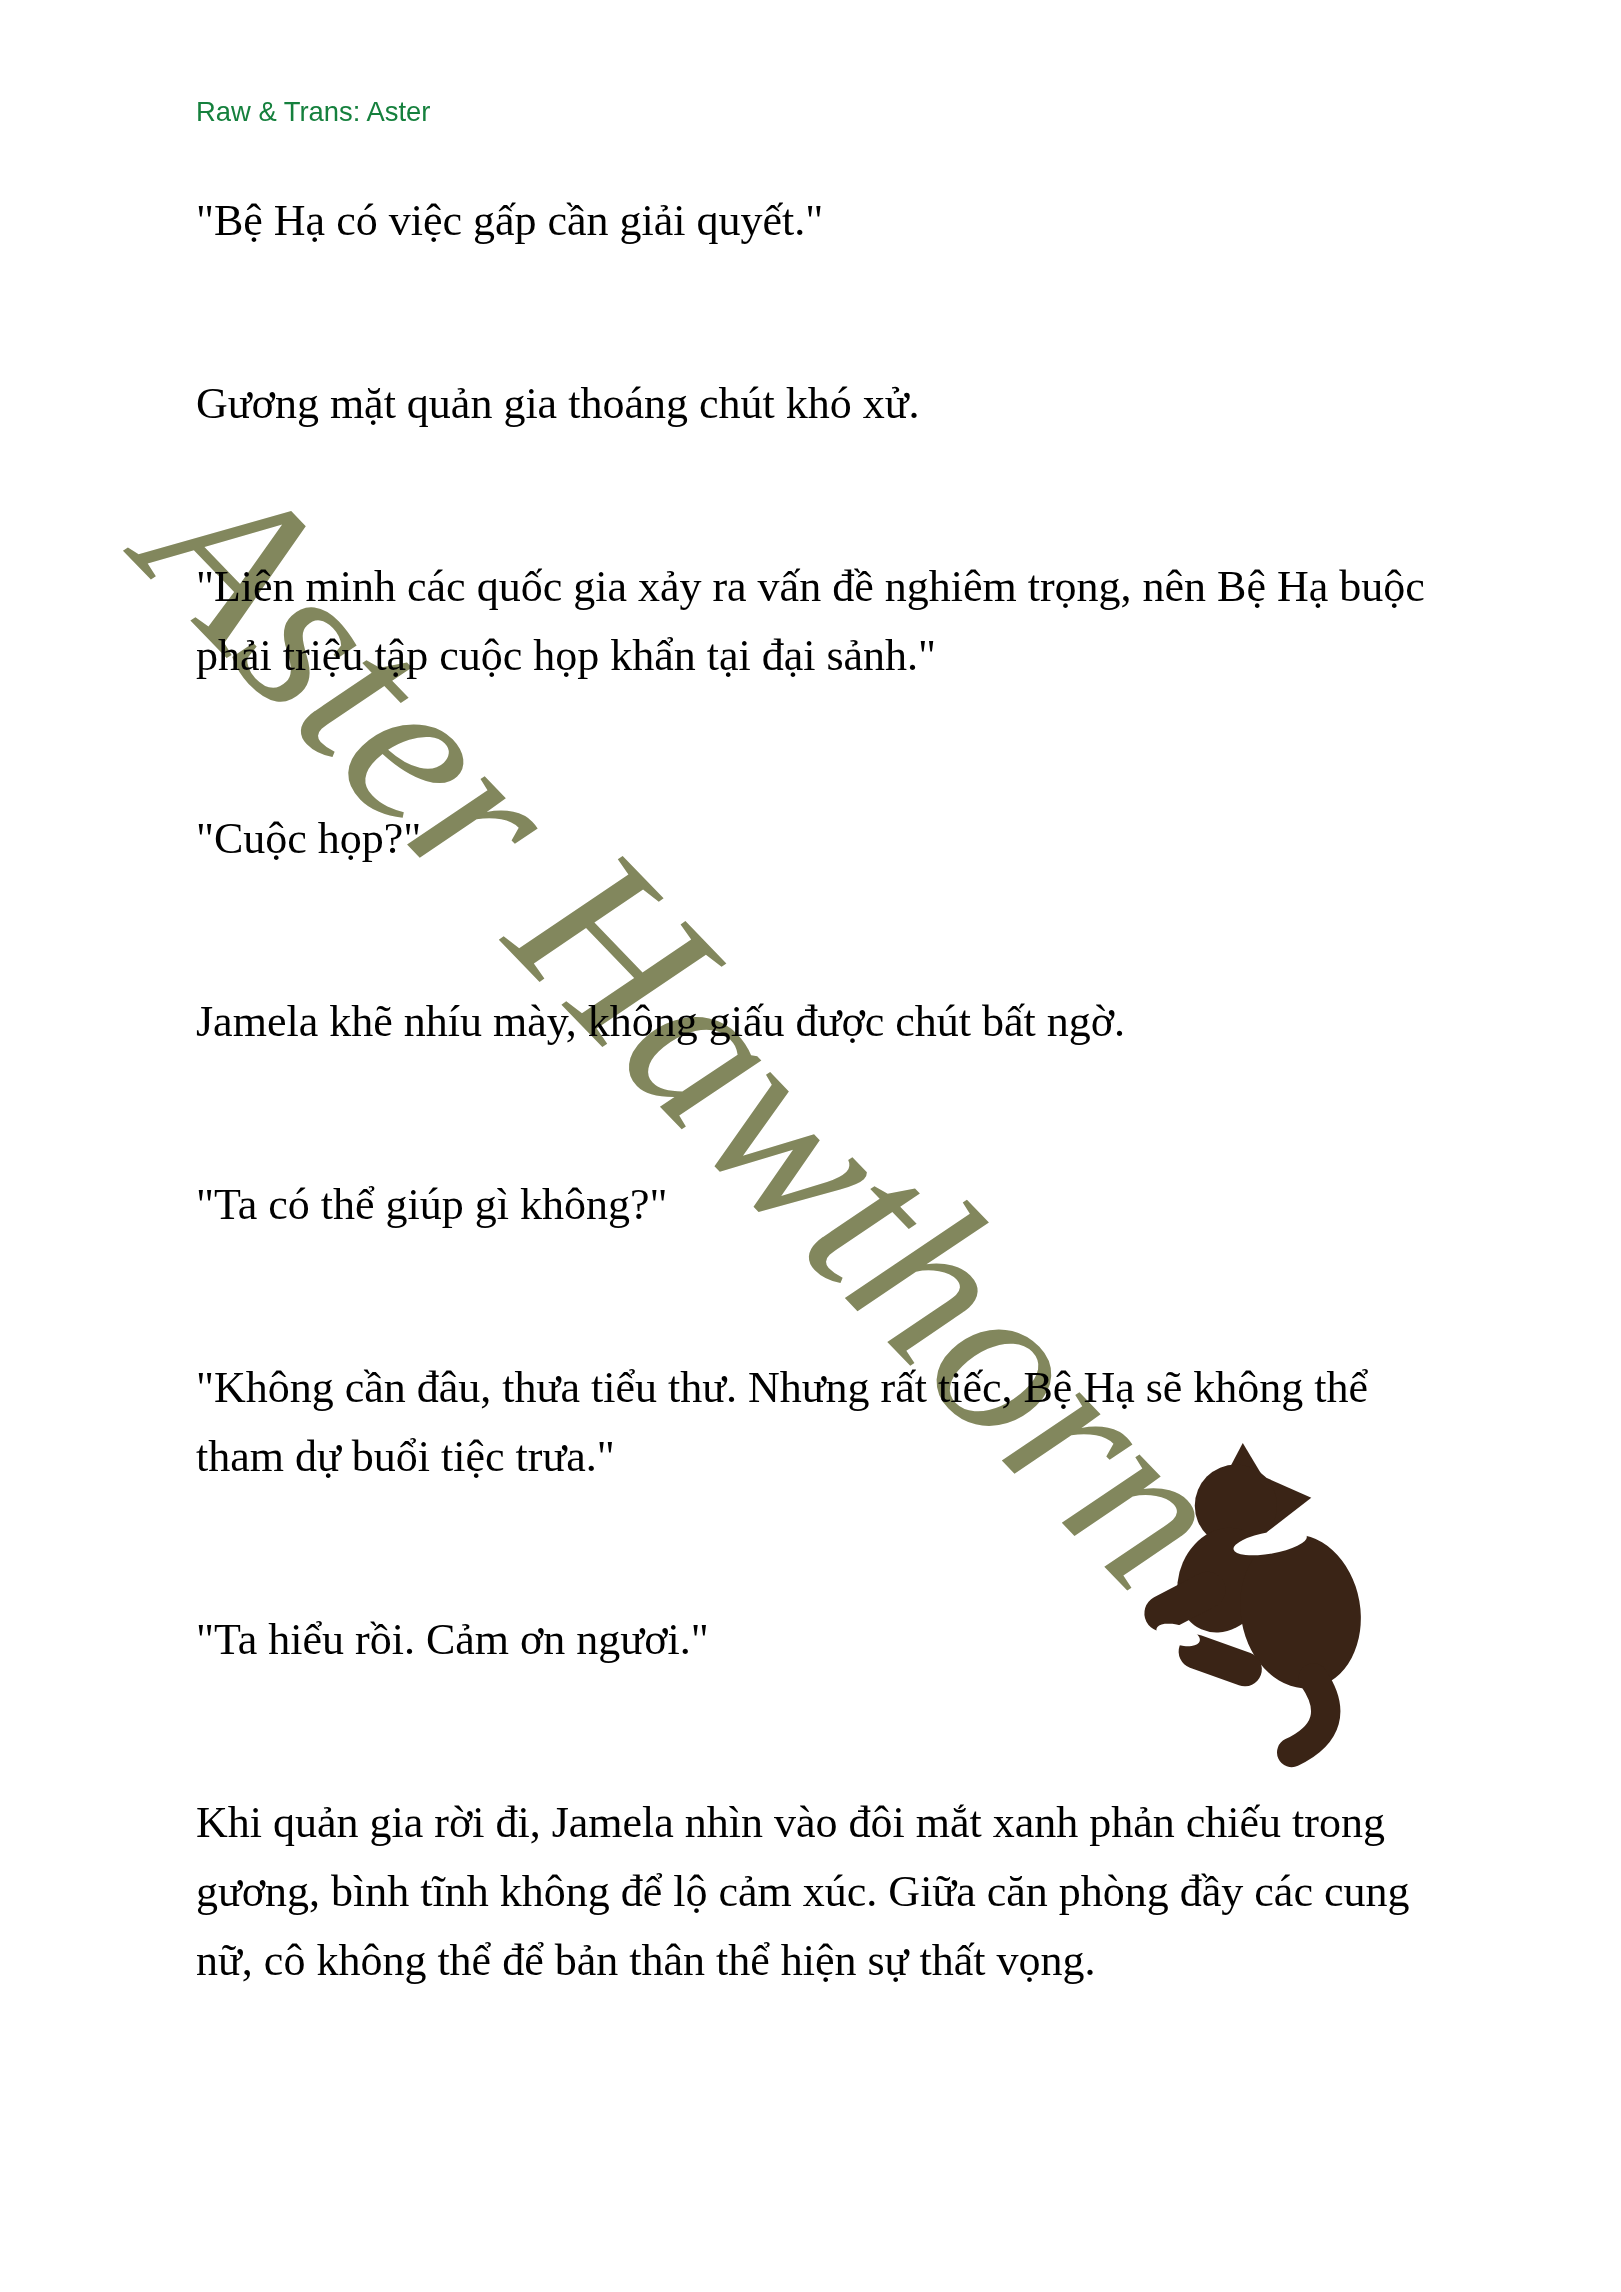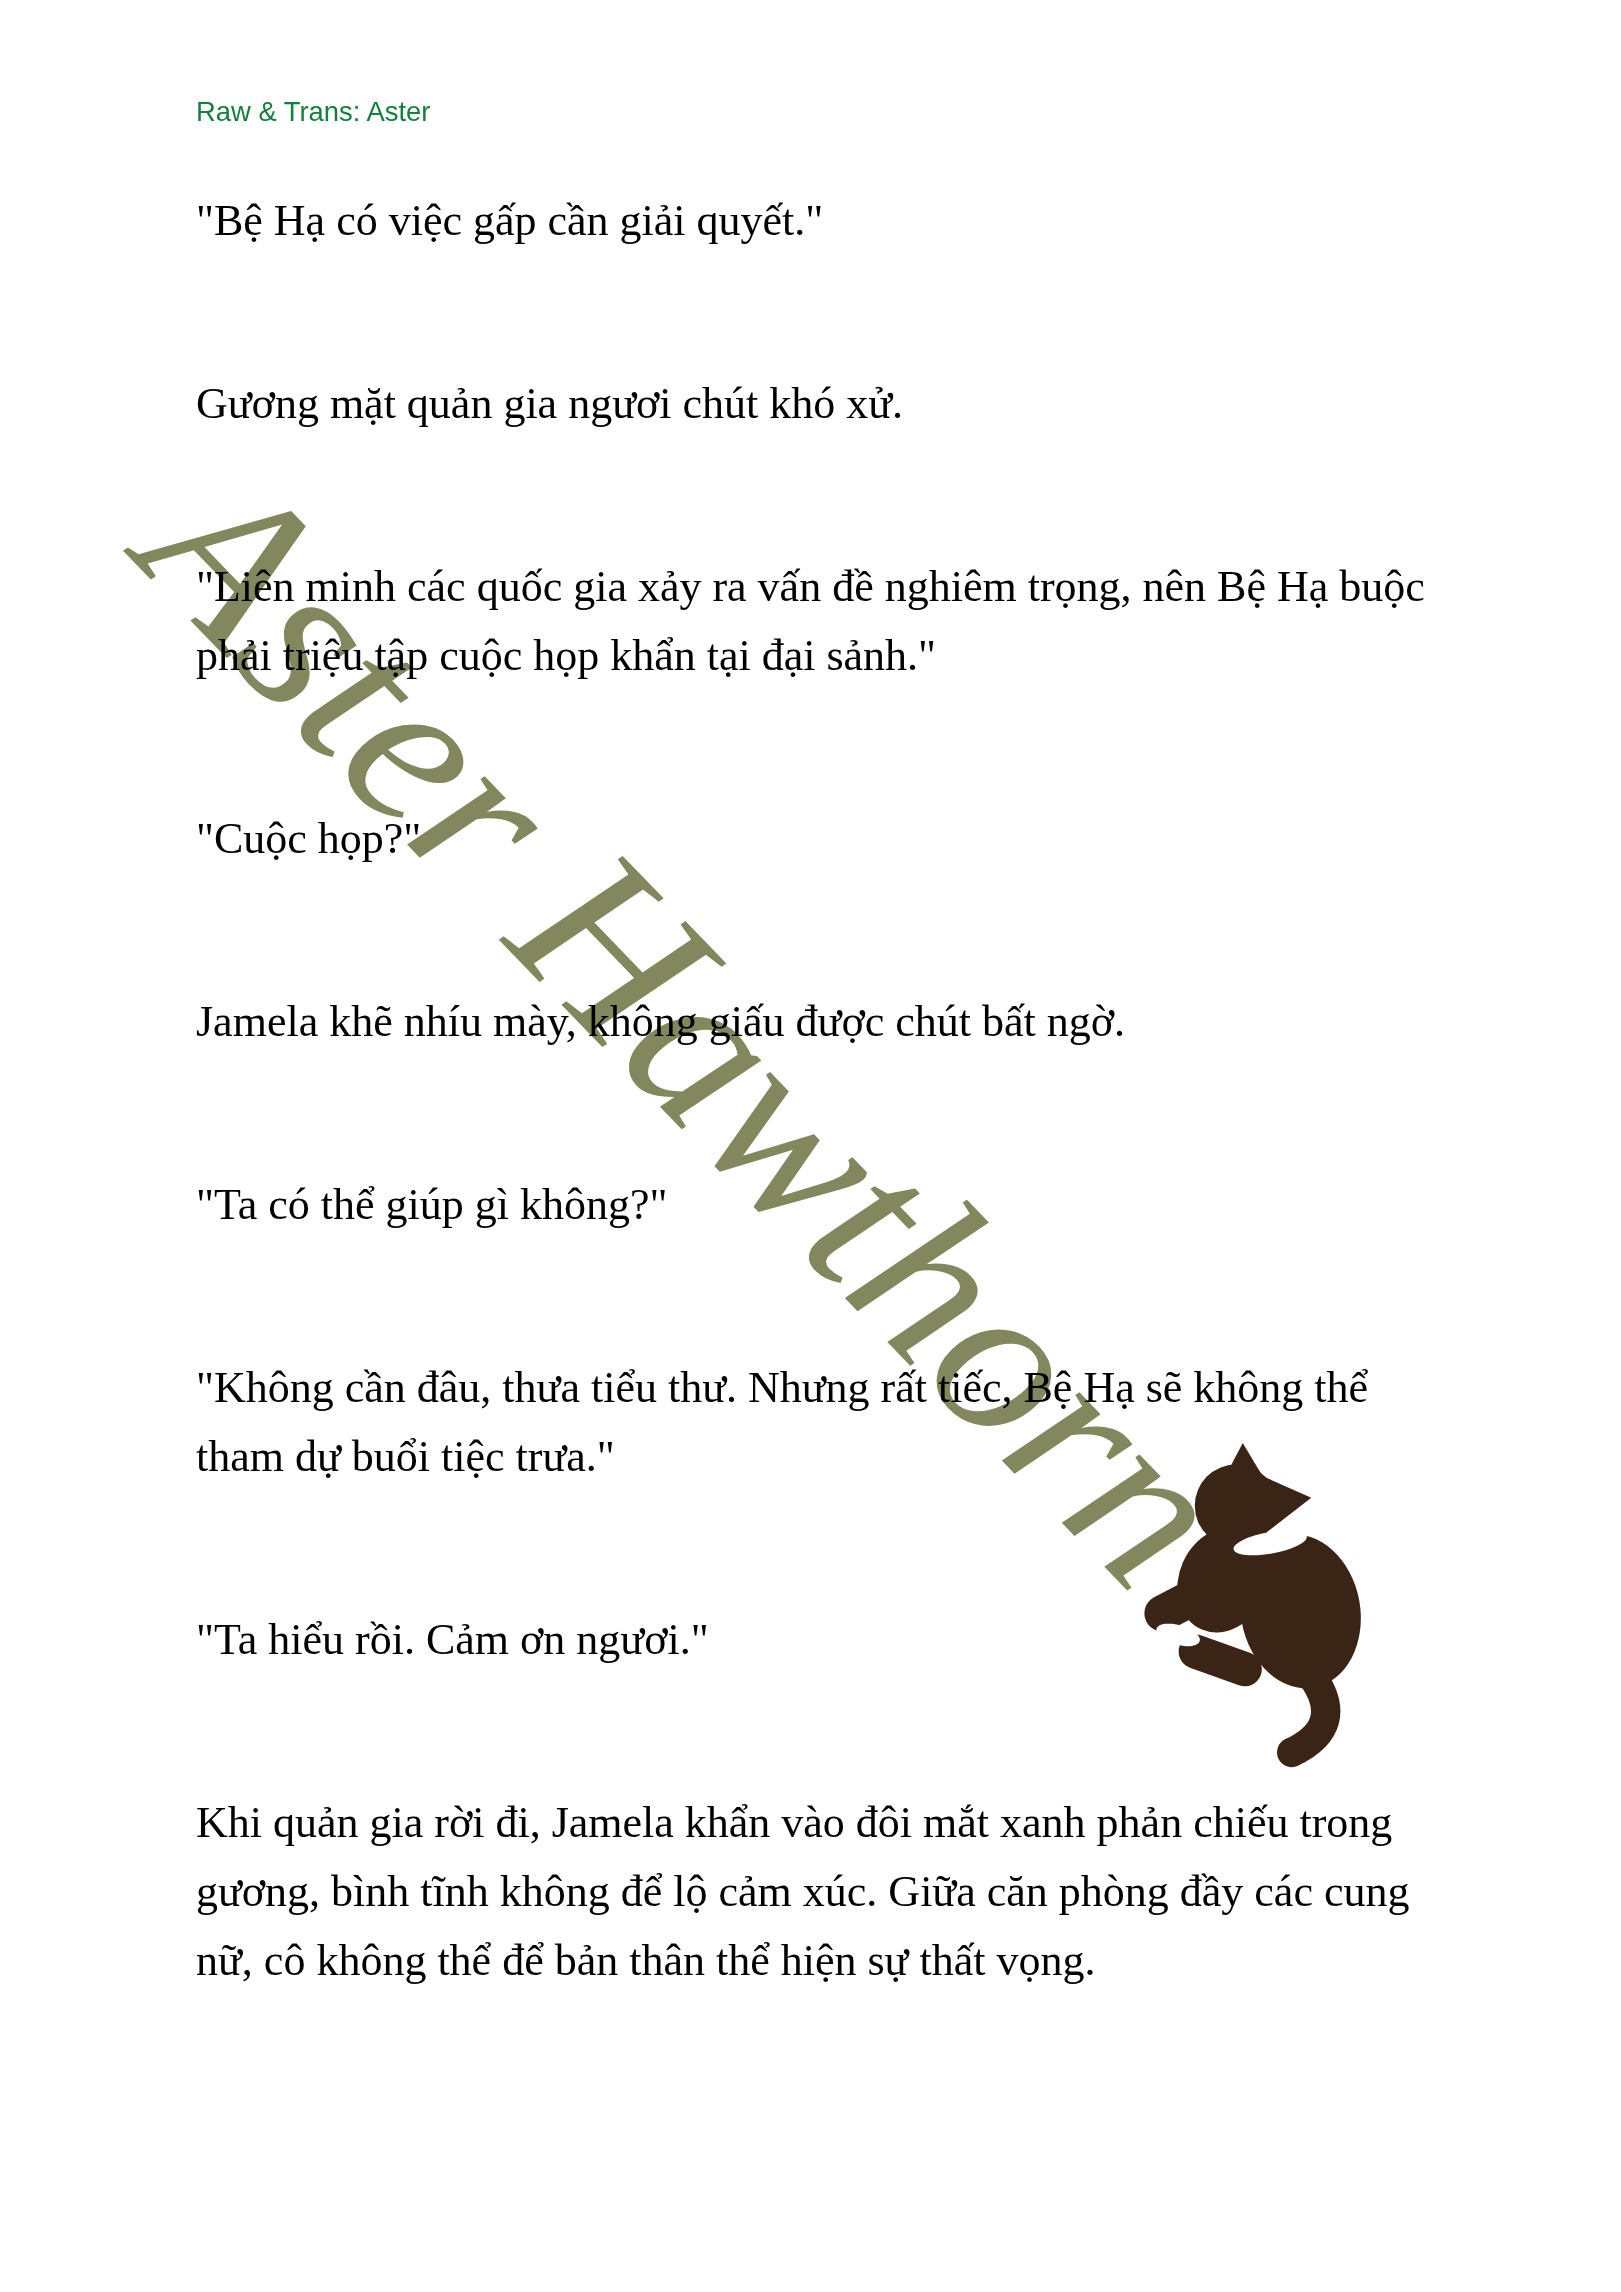--- a/index.html
+++ b/index.html
@@ -70,28 +70,28 @@
 </style>
 </head>
 <body>
 
 <div class="credit-line">Raw &amp; Trans: Aster</div>
 
 <div class="watermark">Aster Hawthorn</div>
 
 <div class="page-body">
   <p>"Bệ Hạ có việc gấp cần giải quyết."</p>
-  <p>Gương mặt quản gia ngươi chút khó xử.</p>
+  <p>Gương mặt quản gia thoáng chút khó xử.</p>
   <p>"Liên minh các quốc gia xảy ra vấn đề nghiêm trọng, nên Bệ Hạ buộc phải triệu tập cuộc họp khẩn tại đại sảnh."</p>
   <p>"Cuộc họp?"</p>
   <p>Jamela khẽ nhíu mày, không giấu được chút bất ngờ.</p>
   <p>"Ta có thể giúp gì không?"</p>
   <p>"Không cần đâu, thưa tiểu thư. Nhưng rất tiếc, Bệ Hạ sẽ không thể tham dự buổi tiệc trưa."</p>
   <p>"Ta hiểu rồi. Cảm ơn ngươi."</p>
-  <p>Khi quản gia rời đi, Jamela khẩn vào đôi mắt xanh phản chiếu trong gương, bình tĩnh không để lộ cảm xúc. Giữa căn phòng đầy các cung nữ, cô không thể để bản thân thể hiện sự thất vọng.</p>
+  <p>Khi quản gia rời đi, Jamela nhìn vào đôi mắt xanh phản chiếu trong gương, bình tĩnh không để lộ cảm xúc. Giữa căn phòng đầy các cung nữ, cô không thể để bản thân thể hiện sự thất vọng.</p>
 </div>
 
 <div class="cat-graphic">
   <svg viewBox="0 0 240 335" aria-hidden="true">
     <g fill="currentColor" stroke="none">
 
       <polygon points="86,42 108,0 132,40"></polygon>
       <polygon points="124,32 178,56 134,90"></polygon>
 
       <circle cx="101" cy="64" r="42"></circle>

